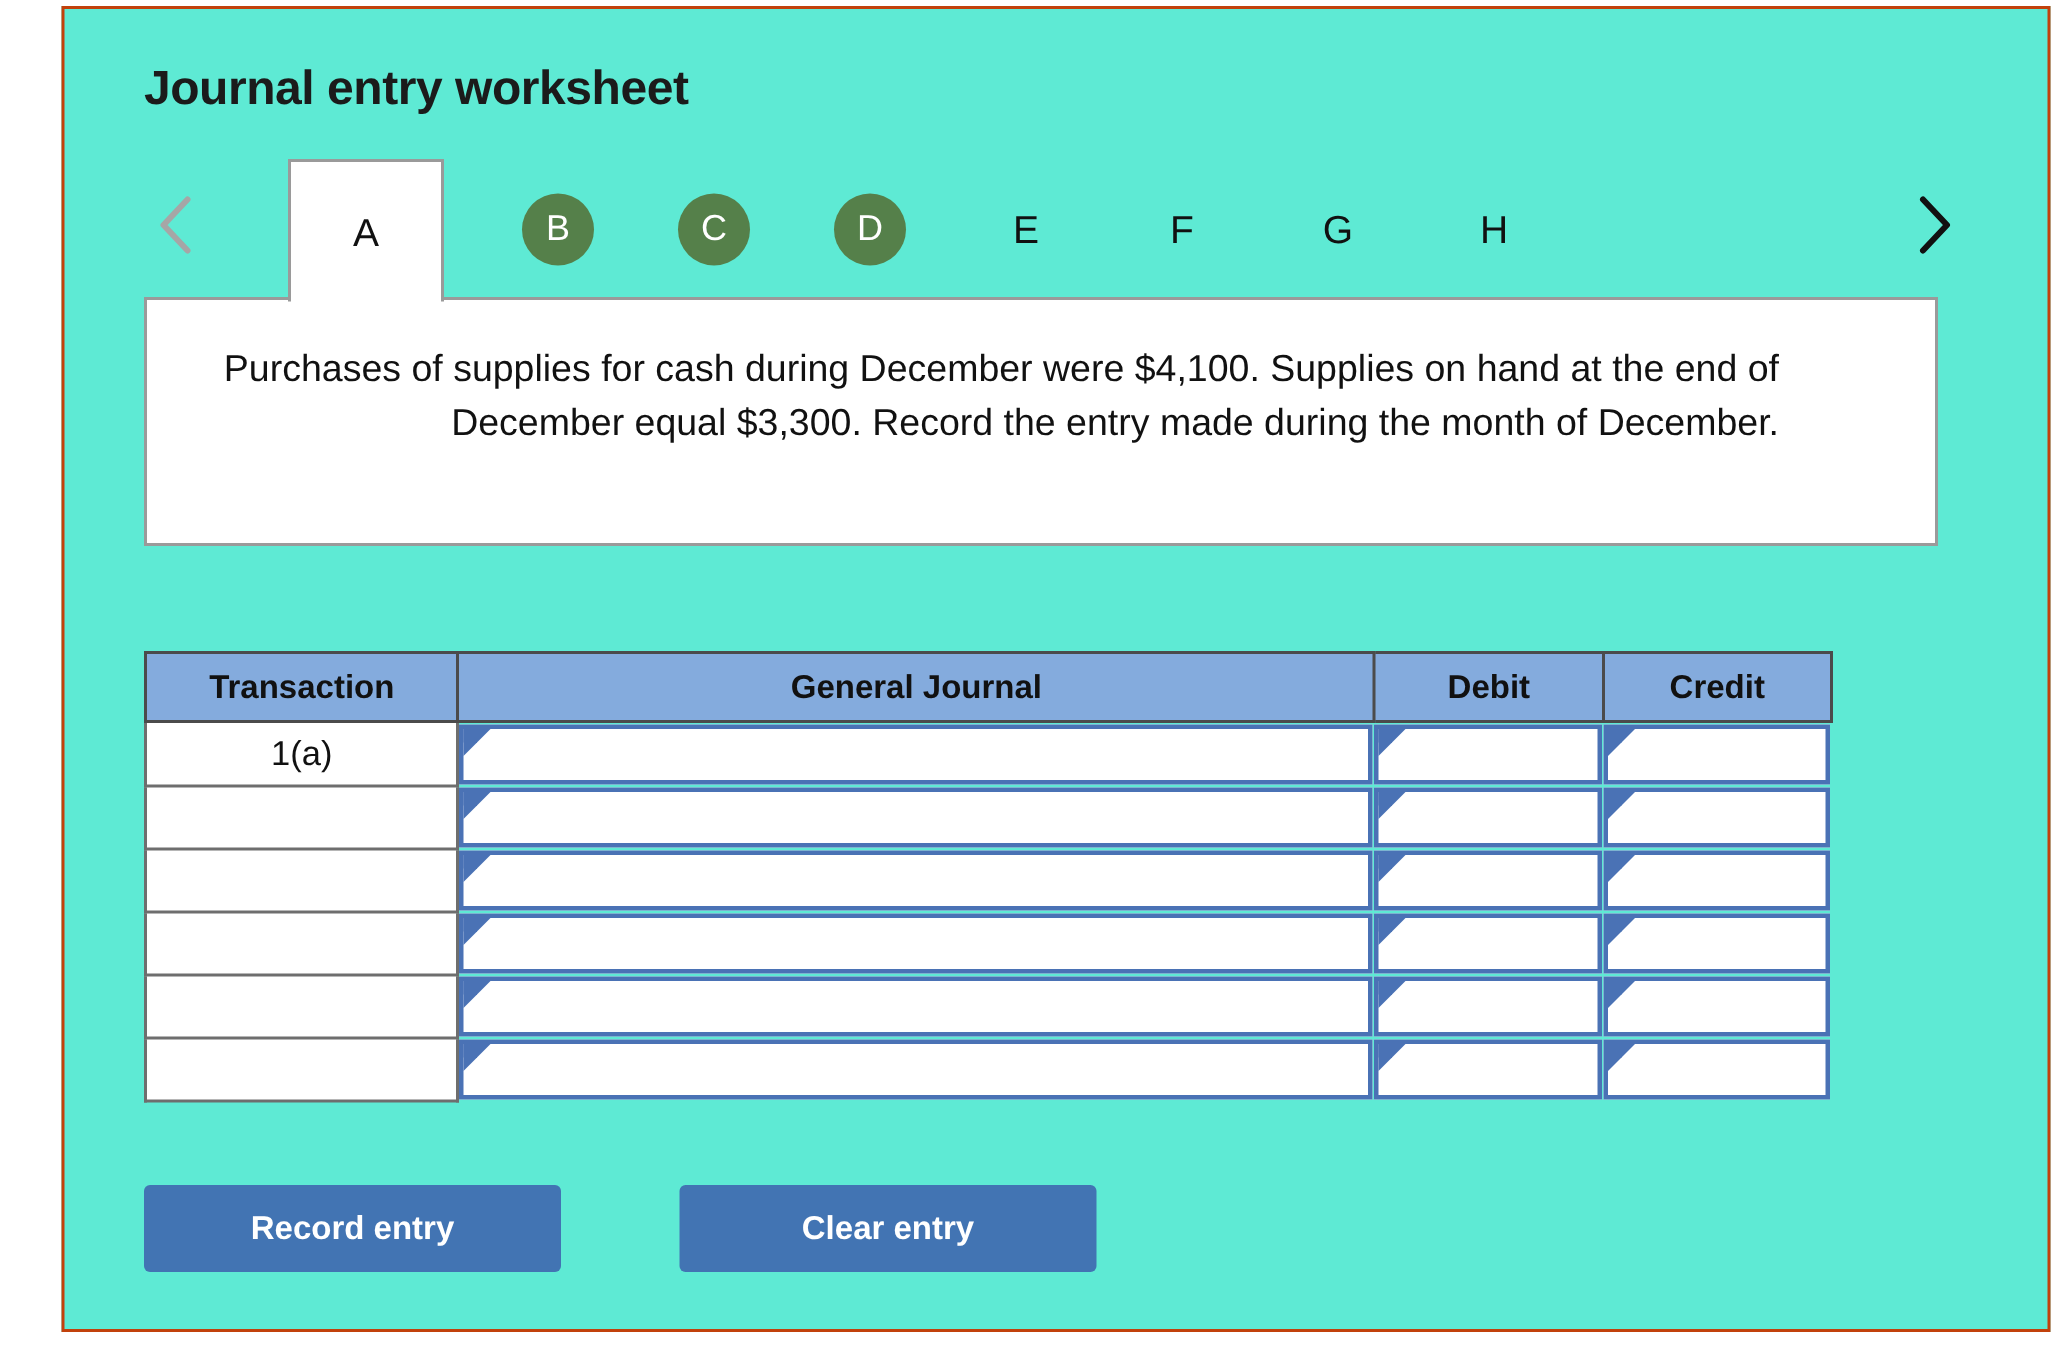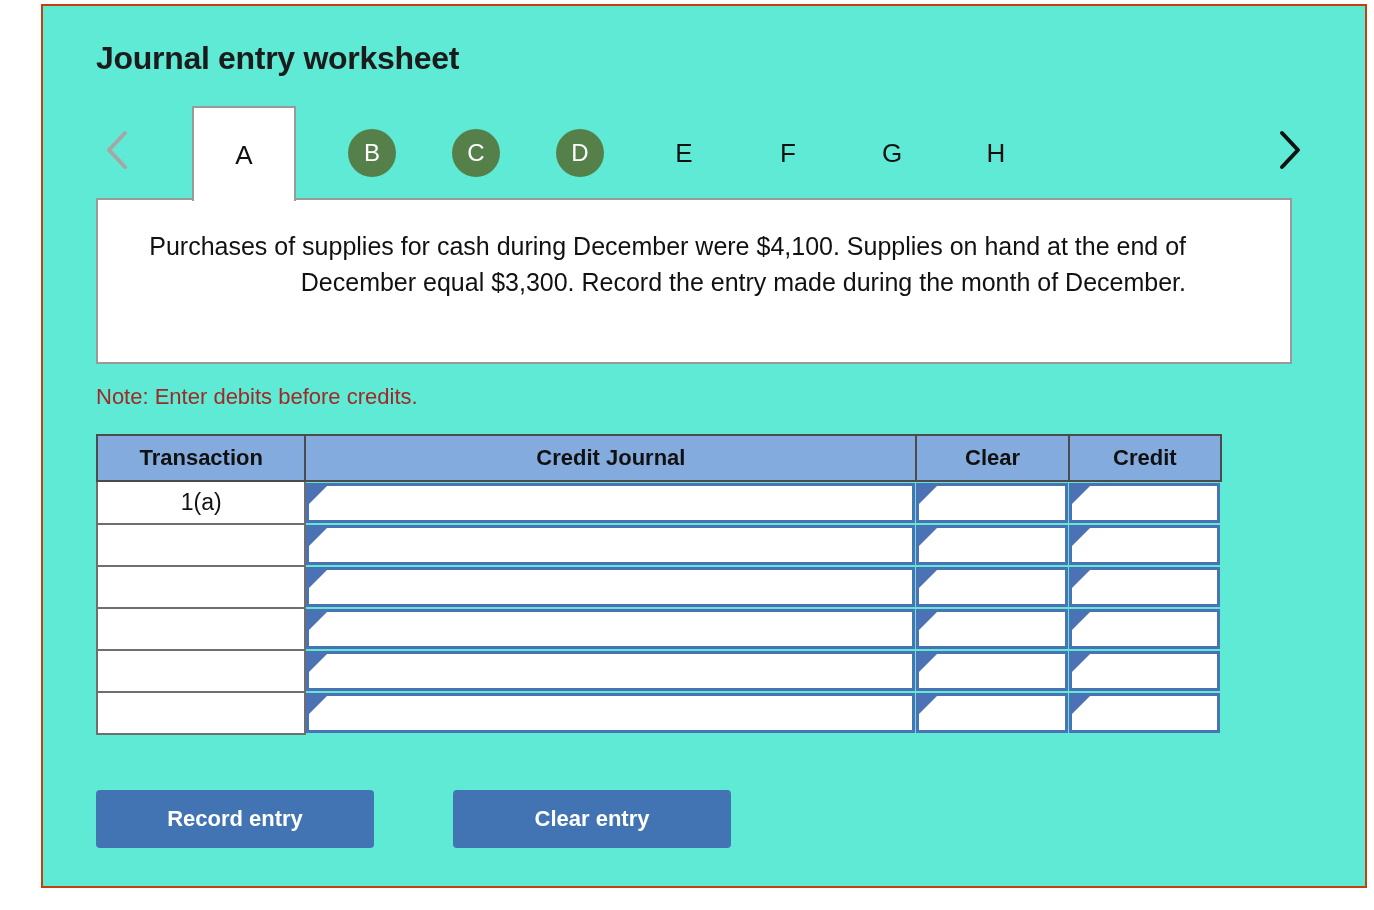--- a/index.html
+++ b/index.html
@@ -268,34 +268,33 @@
           <polyline points="6,4 22,21 6,38" fill="none" stroke="#111111" stroke-width="4" stroke-linecap="round" stroke-linejoin="round"></polyline>
         </svg>
       </span>
     </div>
   </div>
 
   <div class="desc-box">
     <div class="desc-text">Purchases of supplies for cash during December were $4,100. Supplies on hand at the end of December equal $3,300. Record the entry made during the month of December.</div>
   </div>
 
-  <div class="note">Note: Enter debits before credits.</div>
 
   <table class="jtable">
     <colgroup>
       <col class="col-trans">
         <col class="col-gj">
         <col class="col-debit">
         <col class="col-credit">
     </colgroup>
     <thead>
       <tr>
         <th>Transaction</th>
-        <th>Credit Journal</th>
-        <th>Clear</th>
+        <th>General Journal</th>
+        <th>Debit</th>
         <th>Credit</th>
       </tr>
     </thead>
     <tbody>
       <tr>
         <td class="trans-cell">1(a)</td>
         <td class="cell-input">
           <div class="selectbox">
             <span class="tri"></span>
           </div>

